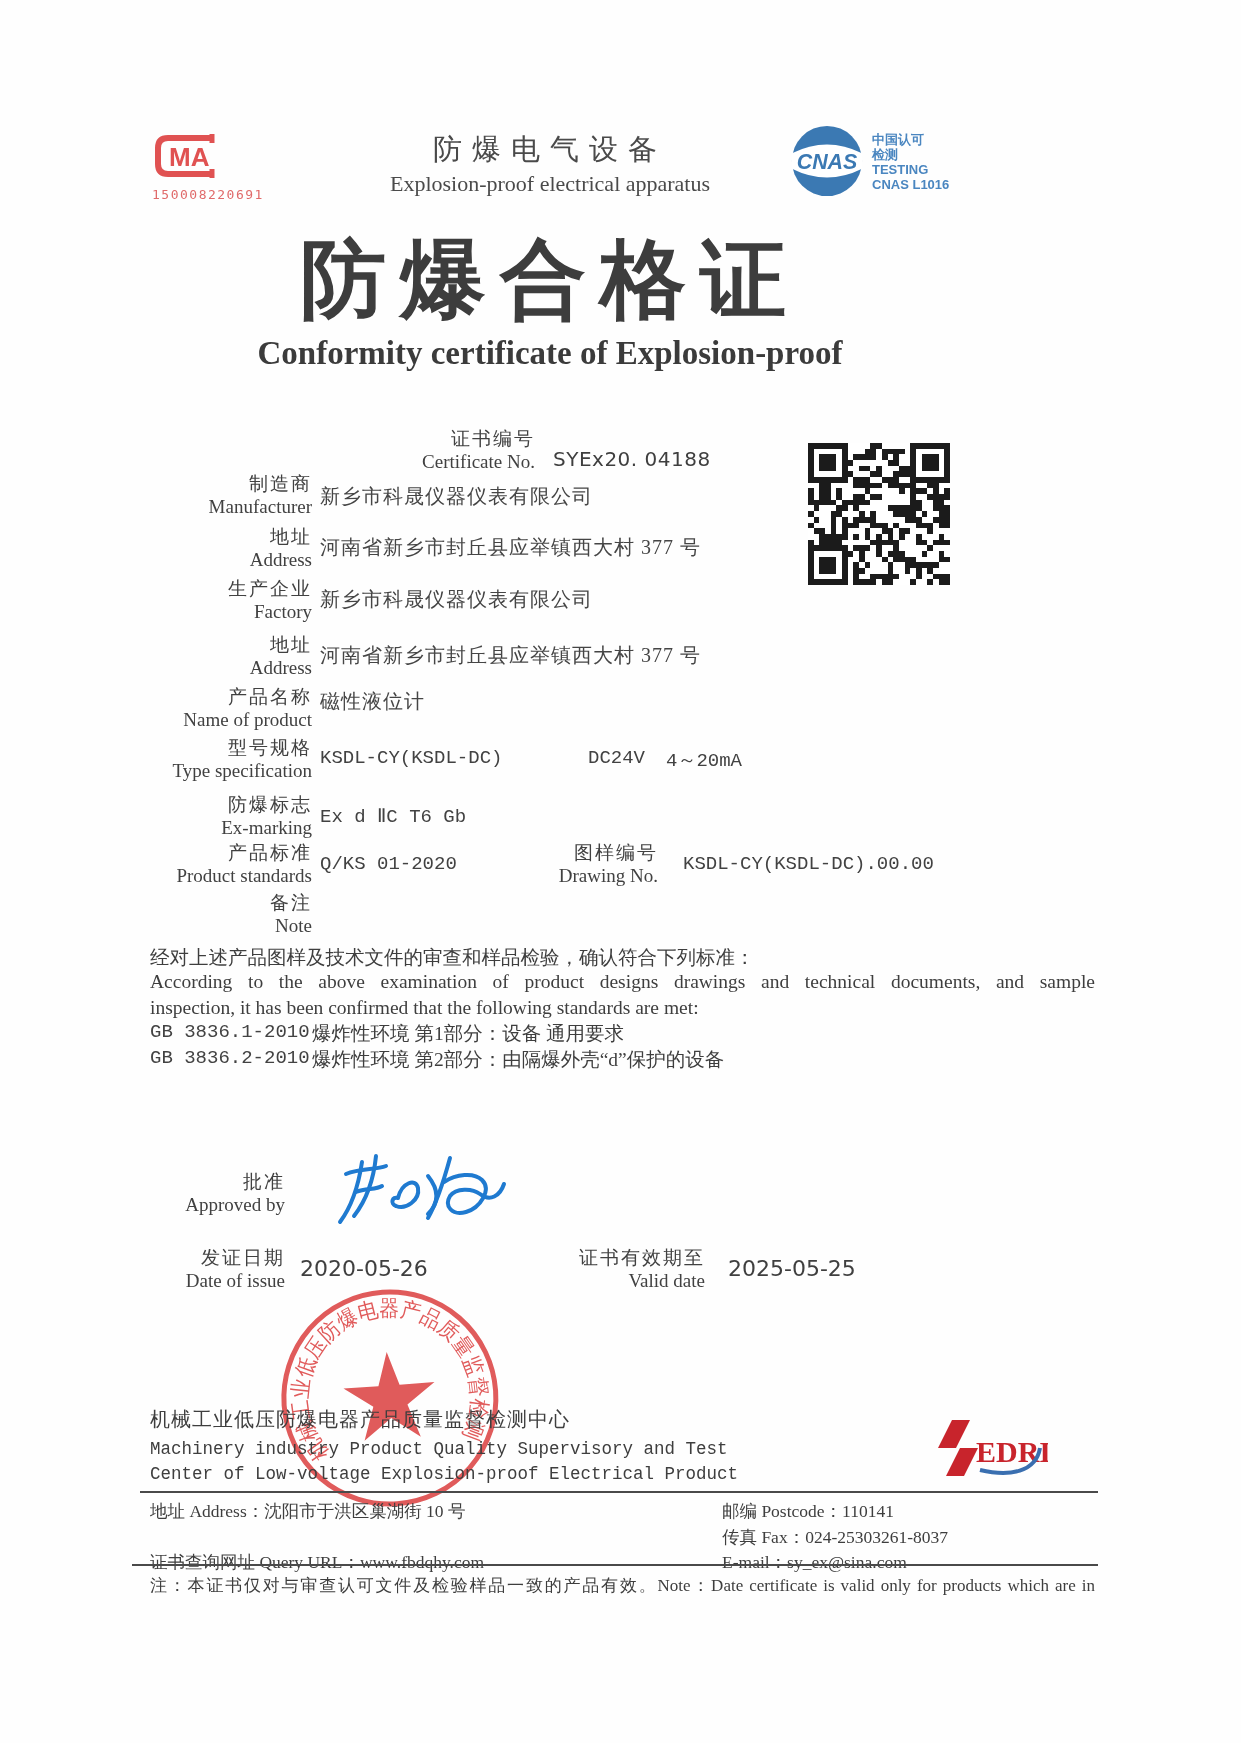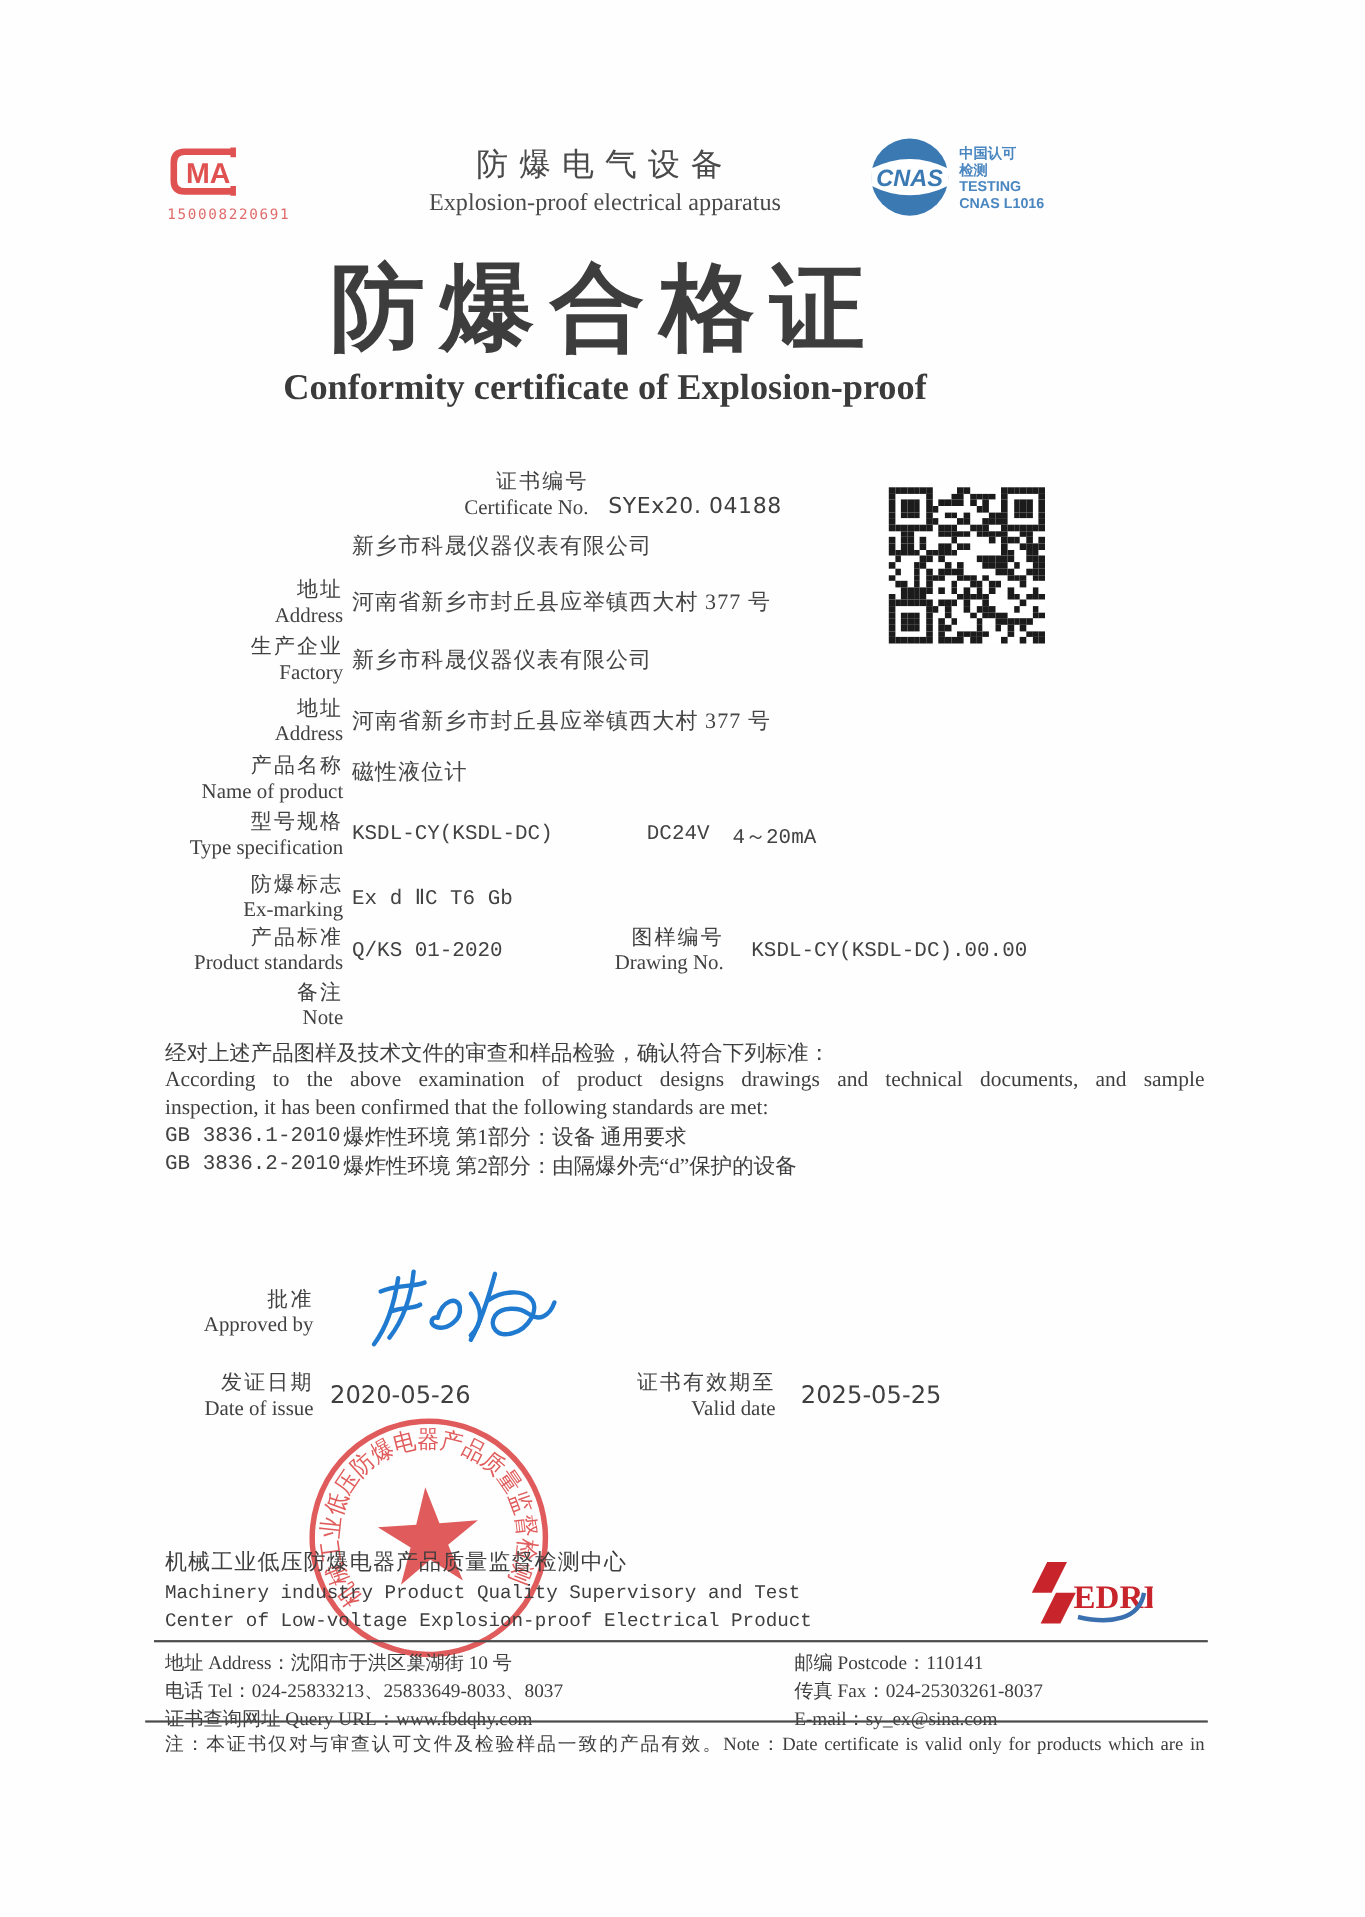--- a/index.html
+++ b/index.html
@@ -399,20 +399,24 @@
       <i style="grid-area:25/11"></i>
       <i style="grid-area:25/12"></i>
       <i style="grid-area:25/14"></i>
       <i style="grid-area:25/15"></i>
       <i style="grid-area:25/19"></i>
       <i style="grid-area:25/22"></i>
       <i style="grid-area:25/24"></i>
       <i style="grid-area:25/25"></i>
     </div>
 
+  <div class="abs lbl" style="left:82px;top:472px;" data-name="field-label-manufacturer">
+    <div class="zh" data-name="field-label-zh">制造商</div>
+    <div data-name="field-label-en">Manufacturer</div>
+  </div>
   <div class="abs val-cn" style="left:320px;top:483px;" data-name="field-value-manufacturer">新乡市科晟仪器仪表有限公司</div>
 
   <div class="abs lbl" style="left:82px;top:525px;" data-name="field-label-address1">
     <div class="zh" data-name="field-label-zh">地址</div>
     <div data-name="field-label-en">Address</div>
   </div>
   <div class="abs val-cn" style="left:320px;top:534px;" data-name="field-value-address1">河南省新乡市封丘县应举镇西大村 377 号</div>
 
   <div class="abs lbl" style="left:82px;top:577px;" data-name="field-label-factory">
     <div class="zh" data-name="field-label-zh">生产企业</div>
@@ -522,21 +526,20 @@
       <polygon points="24,4 42,4 28,32 10,32" fill="#c8242c"></polygon>
       <polygon points="32,32 50,32 36,60 18,60" fill="#c8242c"></polygon>
       <text x="48" y="46" font-size="30" font-weight="bold" fill="#c8242c" font-family="Liberation Serif,serif" data-name="sedri-text">EDRI</text>
       <path d="M52,54 C82,61 108,56 112,32" stroke="#3a6fb0" stroke-width="4" fill="none"></path>
     </svg>
   </div>
 
   <div class="abs rule" style="left:140px;top:1491px;width:958px;" data-name="footer-divider-top"></div>
 
   <div class="abs ftr" style="left:150px;top:1499px;" data-name="footer-address">地址 Address：沈阳市于洪区巢湖街 10 号</div>
-  <div class="abs ftr" style="left:150px;top:1525px;" data-name="footer-tel">电话 Tel：024-25833213、25833649-8033、8037</div>
   <div class="abs ftr" style="left:150px;top:1550px;" data-name="footer-query-url">证书查询网址 Query URL：www.fbdqhy.com</div>
 
   <div class="abs ftr" style="left:722px;top:1499px;" data-name="footer-postcode">邮编 Postcode：110141</div>
   <div class="abs ftr" style="left:722px;top:1525px;text-align:right;" data-name="footer-fax">传真 Fax：024-25303261-8037</div>
   <div class="abs ftr" style="left:722px;top:1550px;" data-name="footer-email">E-mail：sy_ex@sina.com</div>
 
   <div class="abs rule" style="left:132px;top:1564px;width:966px;height:1.6px;" data-name="footer-divider-bottom"></div>
 
   <div class="abs nte just" style="left:150px;top:1574px;" data-name="bottom-note-line1">注：本证书仅对与审查认可文件及检验样品一致的产品有效。Note：Date certificate is valid only for products which are in</div>
 

